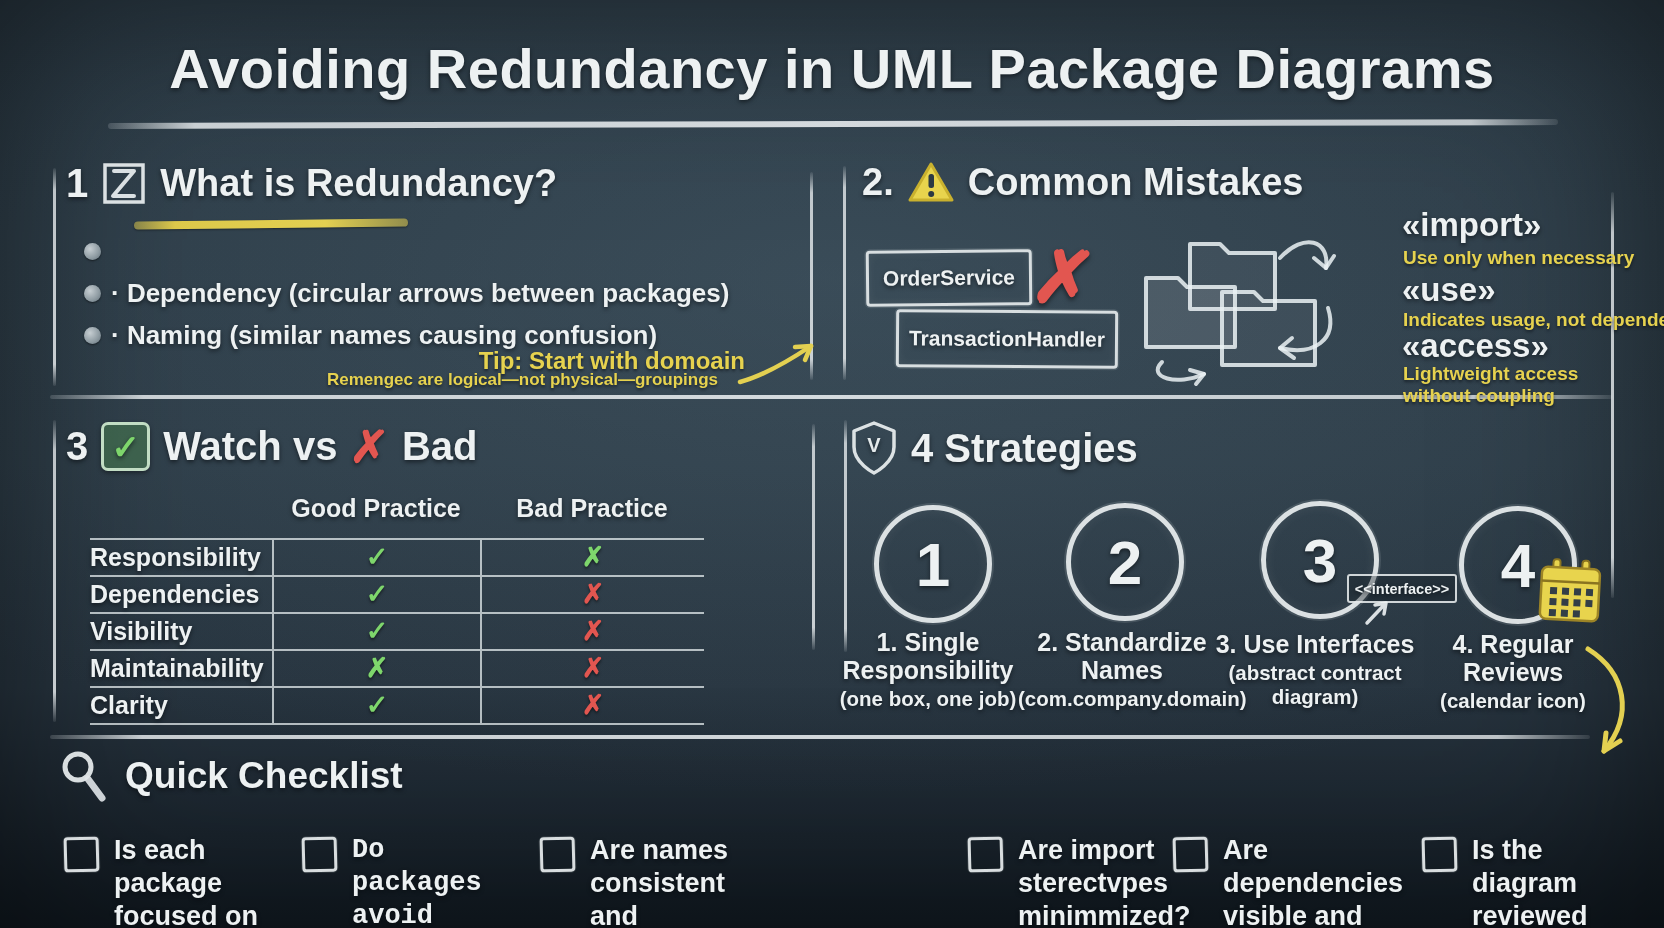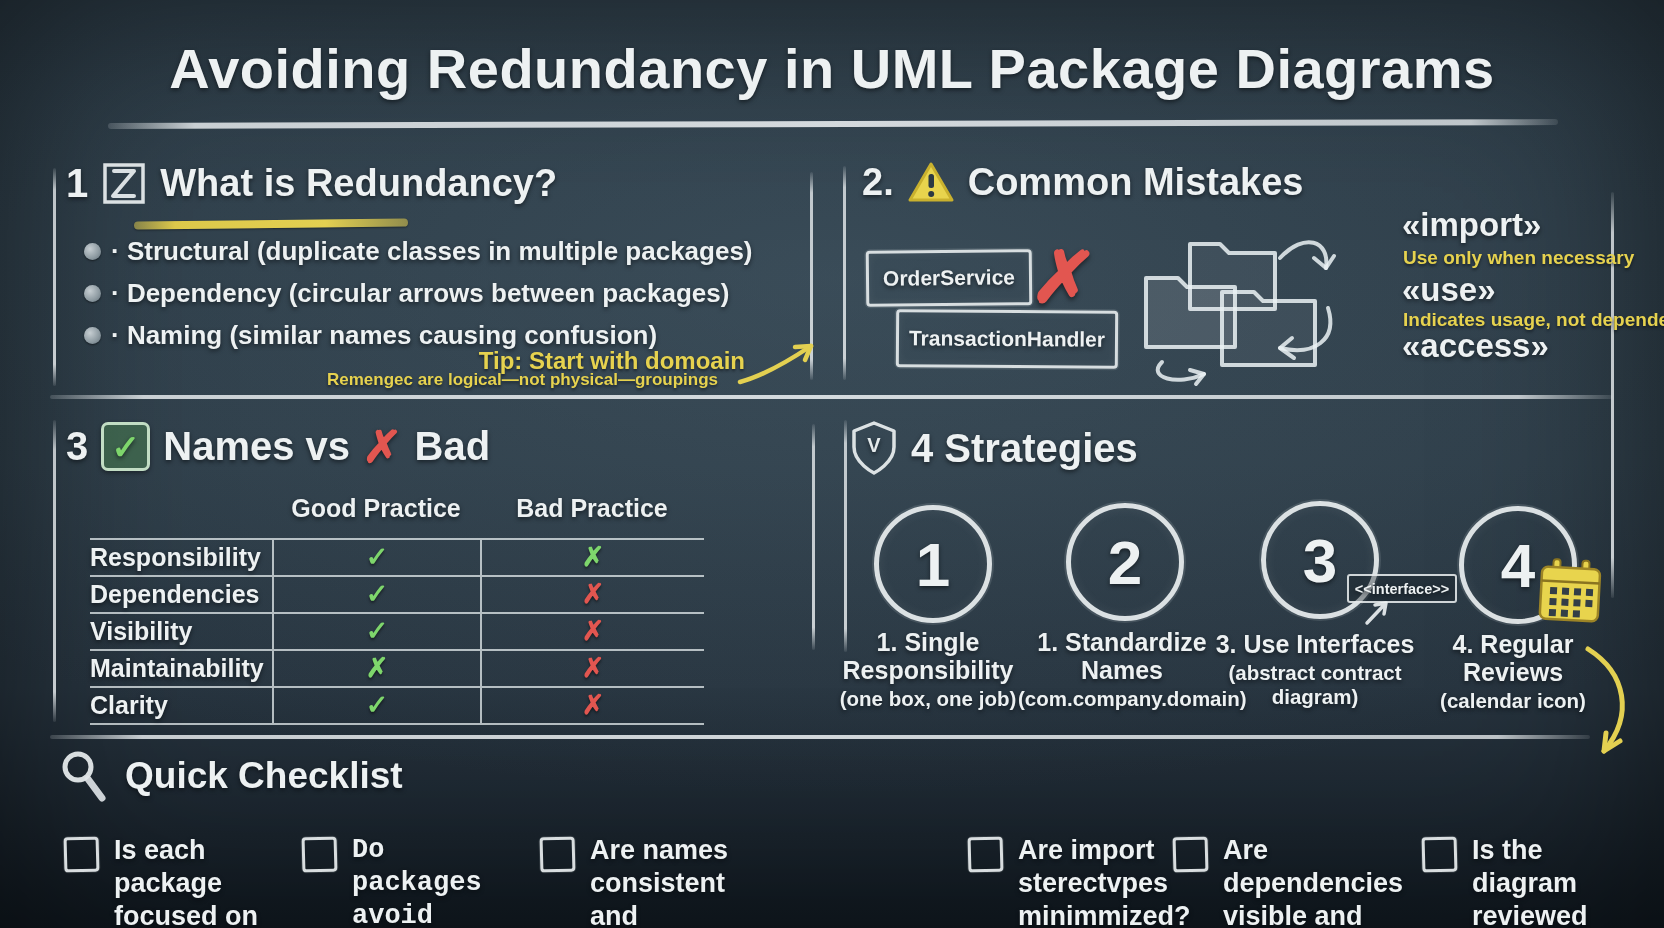--- a/index.html
+++ b/index.html
@@ -78,21 +78,20 @@
       <rect x="4" y="5" width="38" height="37" fill="none" stroke="rgba(238,243,244,.9)" stroke-width="3.5"></rect>
       <path d="M13 11 H33 L12 36 H33" fill="none" stroke="rgba(238,243,244,.9)" stroke-width="4" stroke-linejoin="round" stroke-linecap="round"></path>
     </svg>
     <span>What is Redundancy?</span>
   </div>
   <div class="abs" style="left:134px;top:220px;width:274px;height:8px;border-radius:5px;background:linear-gradient(90deg,rgba(222,200,74,.5),#dcc84a 15%,#e3d051 70%,rgba(222,200,74,.55));transform:rotate(-0.6deg);box-shadow:0 1px 2px rgba(0,0,0,.4);"></div>
 
   <div class="abs" style="left:84px;top:230px;">
     <div class="bullet-row chalk">
       <span class="bullet-dot"></span>
-      <span>· Structural (duplicate classes in multiple packages)</span>
     </div>
     <div class="bullet-row chalk">
       <span class="bullet-dot"></span>
       <span>· Dependency (circular arrows between packages)</span>
     </div>
     <div class="bullet-row chalk">
       <span class="bullet-dot"></span>
       <span>· Naming (similar names causing confusion)</span>
     </div>
   </div>
@@ -136,27 +135,28 @@
       <path d="M34 146 C 18 162, 50 170, 76 158"></path>
       <path d="M76 158 L62 154 M76 158 L68 168"></path>
     </g>
   </svg>
 
   <div class="ster-term chalk" style="top:206px;">«import»</div>
   <div class="ster-note yellow" style="top:247px;">Use only when necessary</div>
   <div class="ster-term chalk" style="top:271px;">«use»</div>
   <div class="ster-note yellow" style="top:309px;">Indicates usage, not dependency</div>
   <div class="ster-term chalk" style="top:327px;">«access»</div>
+  <div class="ster-note yellow" style="top:363px;width:195px;white-space:normal;line-height:1.15;">Lightweight access without coupling</div>
 
   <div class="abs sec-head chalk" style="left:66px;top:422px;font-size:40px;">
     <span>3</span>
     <span style="display:inline-flex;align-items:center;justify-content:center;width:43px;height:43px;border:3px solid rgba(210,235,210,.9);border-radius:7px;background:rgba(101,190,90,.28);box-shadow:0 2px 4px rgba(0,0,0,.4);">
       <span class="mark" data-kind="check" style="font-size:34px;"></span>
     </span>
-    <span>Names vs</span>
+    <span>Watch vs</span>
     <span class="mark" data-kind="x-red" style="font-size:46px;transform:rotate(4deg);"></span>
     <span>Bad</span>
   </div>
 
   <div class="table chalk">
     <div class="trow head">
       <div class="tcell c1"></div>
       <div class="tcell c2" style="border-left:none;">Good Practice</div>
       <div class="tcell c3" style="border-left:none;">Bad Practice</div>
     </div>
@@ -226,21 +226,21 @@
     </div>
   <div class="numcircle chalk" style="left:1459px;top:506px;">
       <span>4</span>
     </div>
 
   <div class="caption chalk" style="left:828px;top:628px;">
     <div>1. Single Responsibility</div>
     <div class="detail">(one box, one job)</div>
   </div>
   <div class="caption chalk" style="left:1018px;top:628px;width:208px;">
-    <div>1. Standardize Names</div>
+    <div>2. Standardize Names</div>
     <div class="detail">(com.company.domain)</div>
   </div>
   <div class="caption chalk" style="left:1215px;top:630px;">
     <div>3. Use Interfaces</div>
     <div class="detail">(abstract contract diagram)</div>
   </div>
   <div class="caption chalk" style="left:1413px;top:630px;">
     <div>4. Regular Reviews</div>
     <div class="detail">(calendar icon)</div>
   </div>

